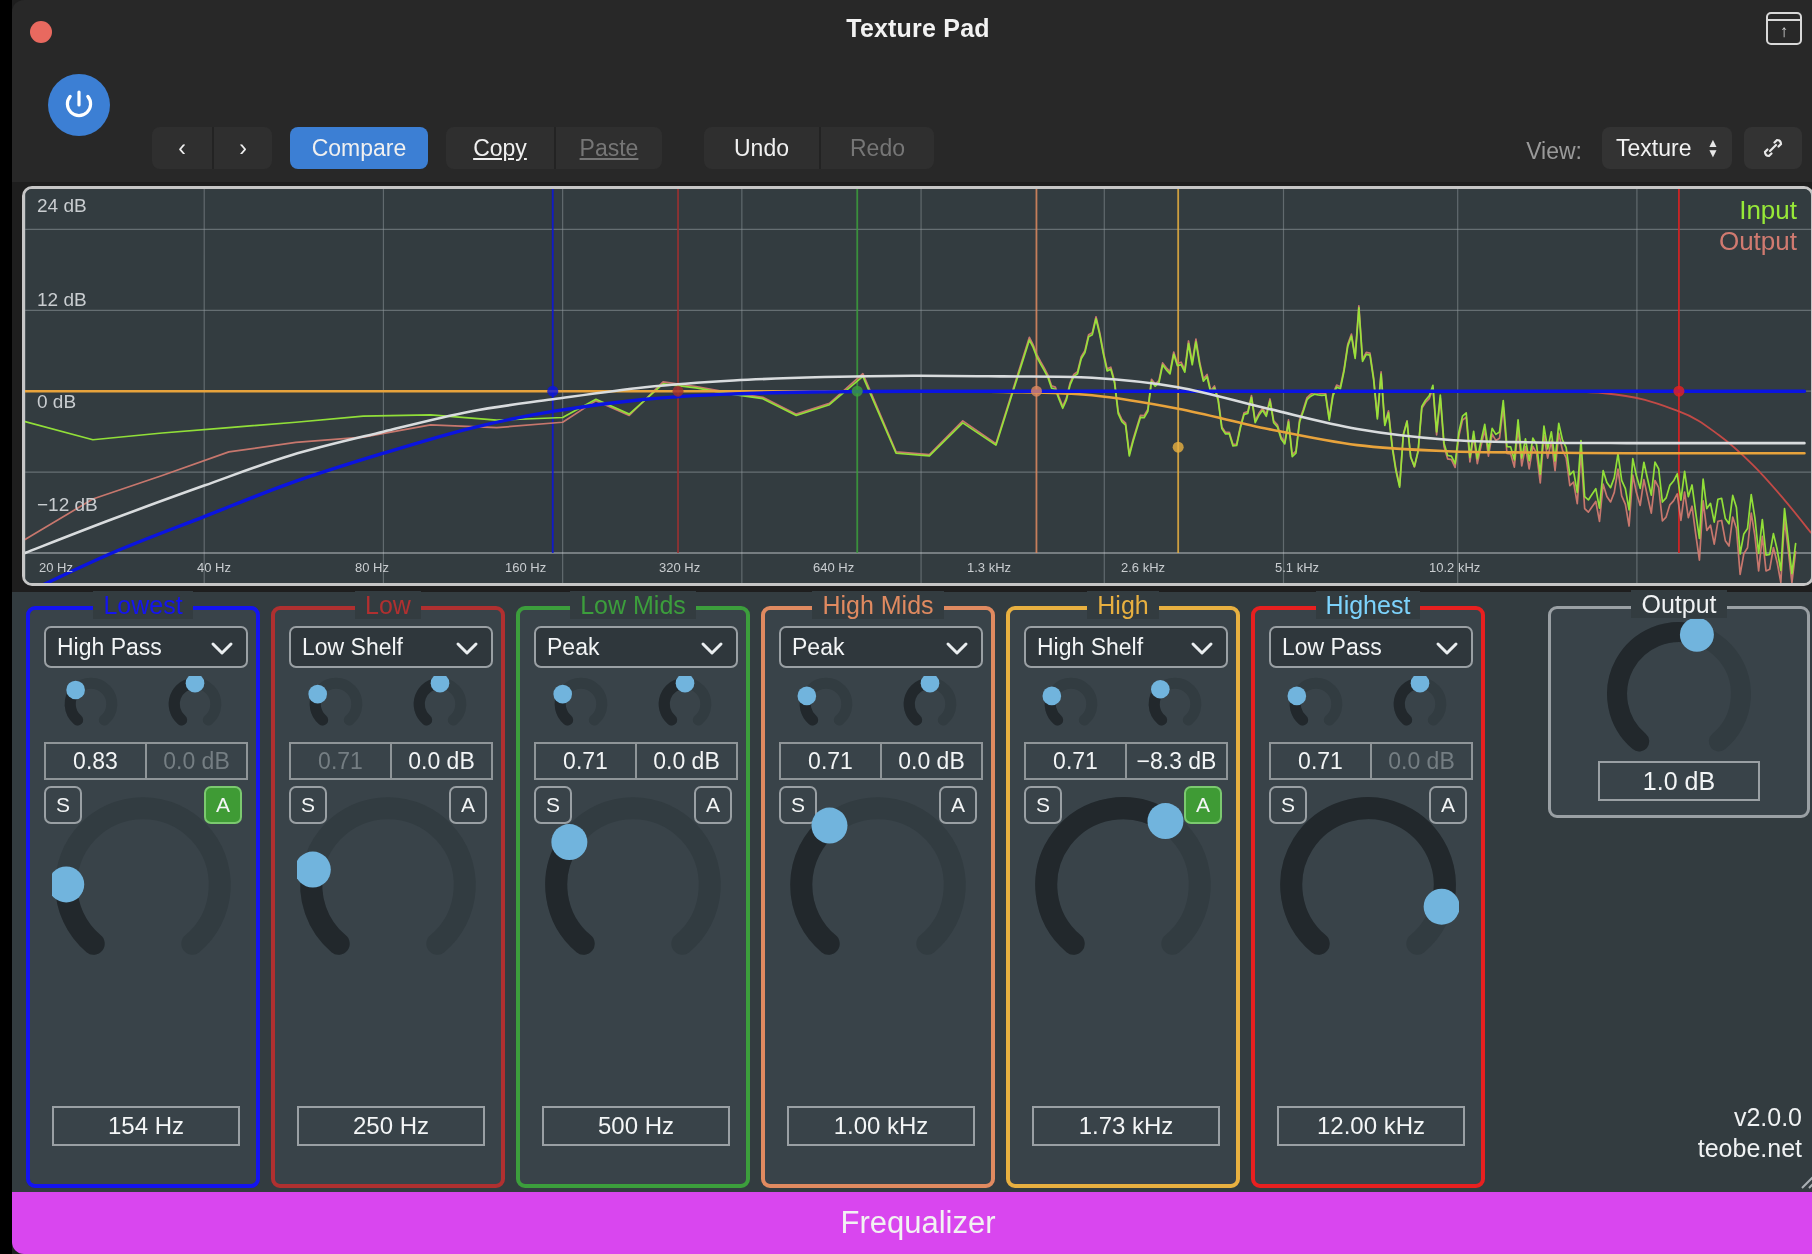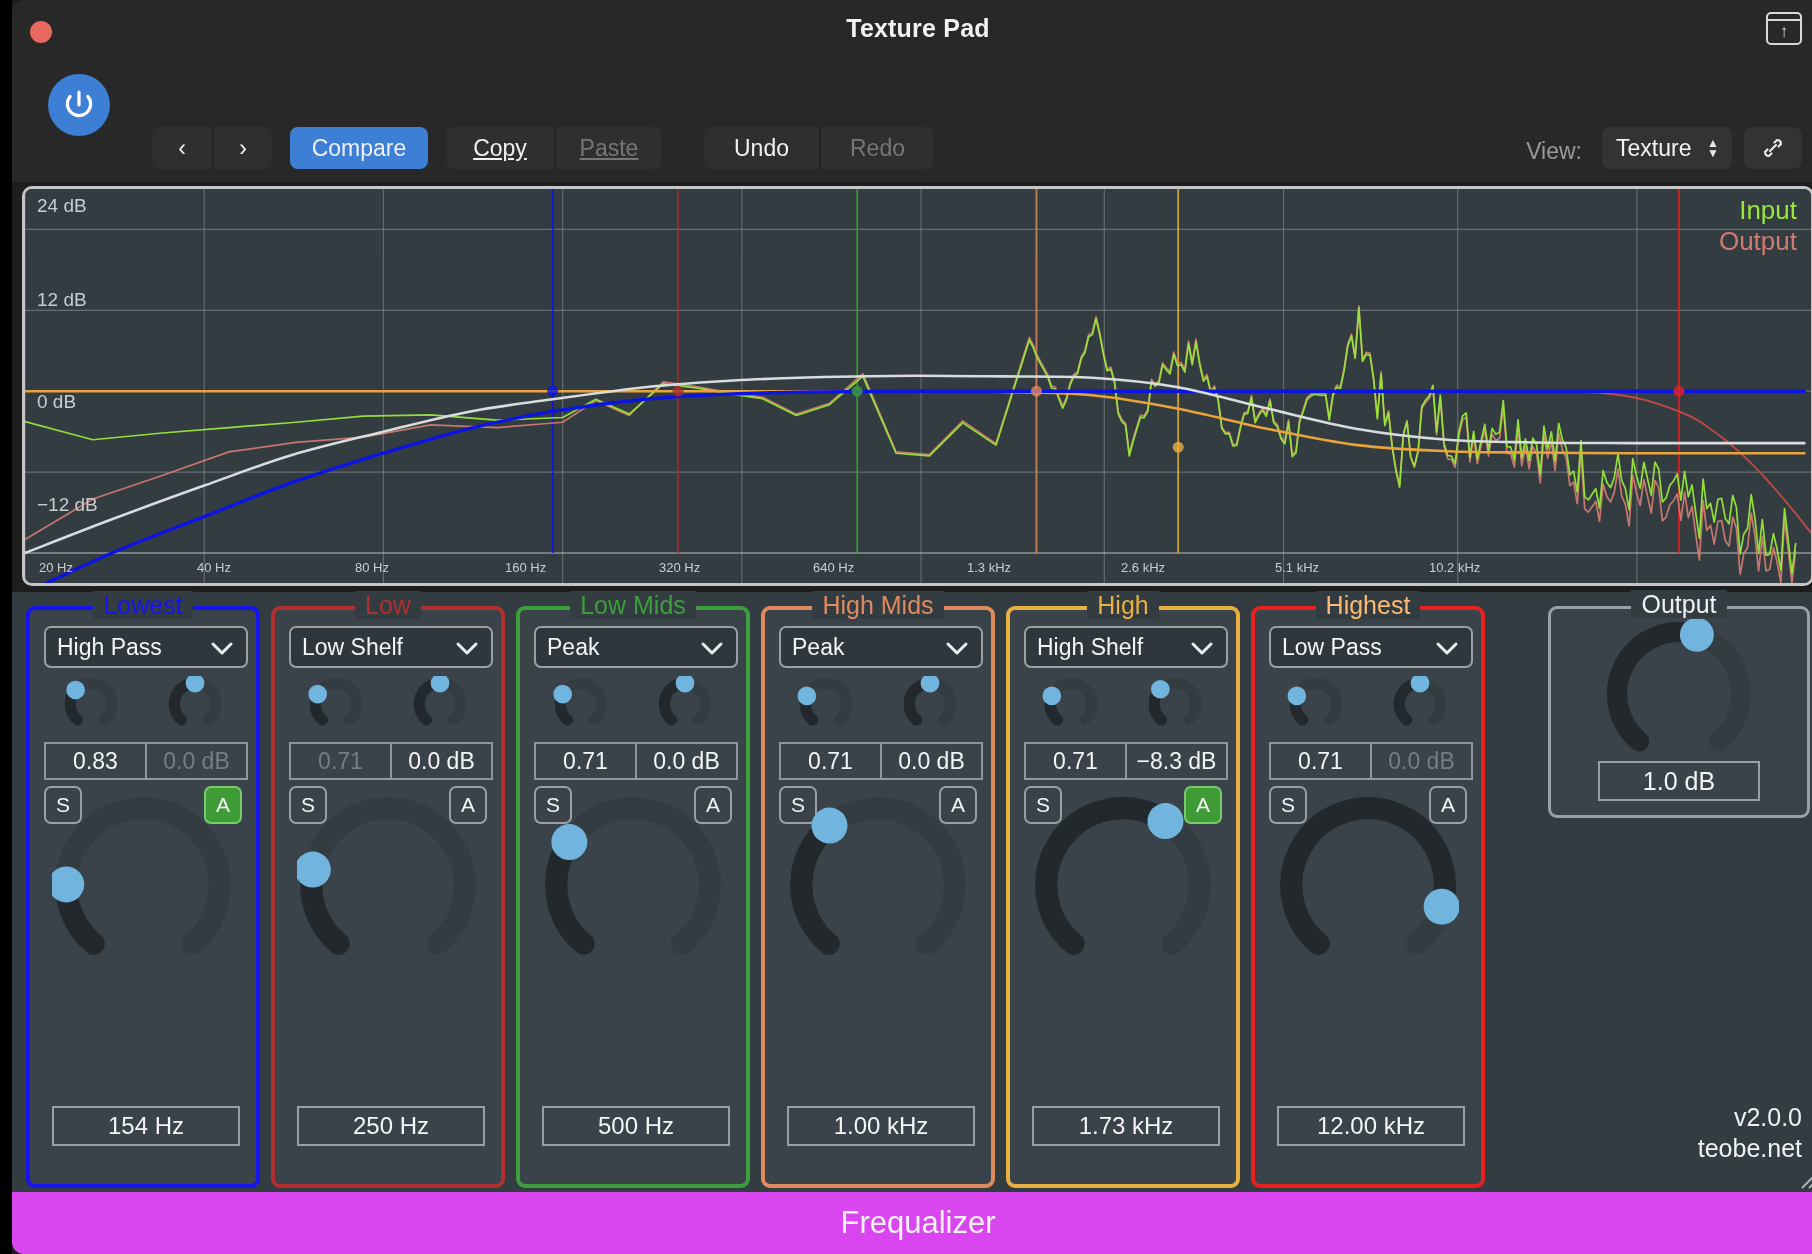--- a/index.html
+++ b/index.html
@@ -619,21 +619,21 @@
             <path d="M41.66 149.80 A76.76 76.76 0 1 1 140.34 149.80" fill="none" stroke="#323c41" stroke-width="22" stroke-linecap="round"></path>
             <path d="M41.66 149.80 A76.76 76.76 0 0 1 133.48 27.06" fill="none" stroke="#22282c" stroke-width="22" stroke-linecap="round"></path>
             <circle cx="133.48" cy="27.06" r="18" fill="#71b4dd"></circle>
           </svg>
       </div>
 
       <div class="freq-box">1.73 kHz</div>
     </div>
       <div class="band" style="left: 1239px; border-color: rgb(232, 32, 32);">
       <div class="band-legend">
-        <span style="color:#fdba74">Highest</span>
+        <span style="color:#7dd3fc">Highest</span>
       </div>
 
       <div class="type-select">
         <div class="tstext">Low Pass</div>
         <svg class="tschev" width="24" height="16" viewBox="0 0 24 16">
           <path d="M3 4 L12 13 L21 4" stroke="#eaeef0" stroke-width="3" fill="none" stroke-linecap="round" stroke-linejoin="round"></path>
         </svg>
       </div>
 
       <div class="mini-knob" style="left:28px;top:66px">

